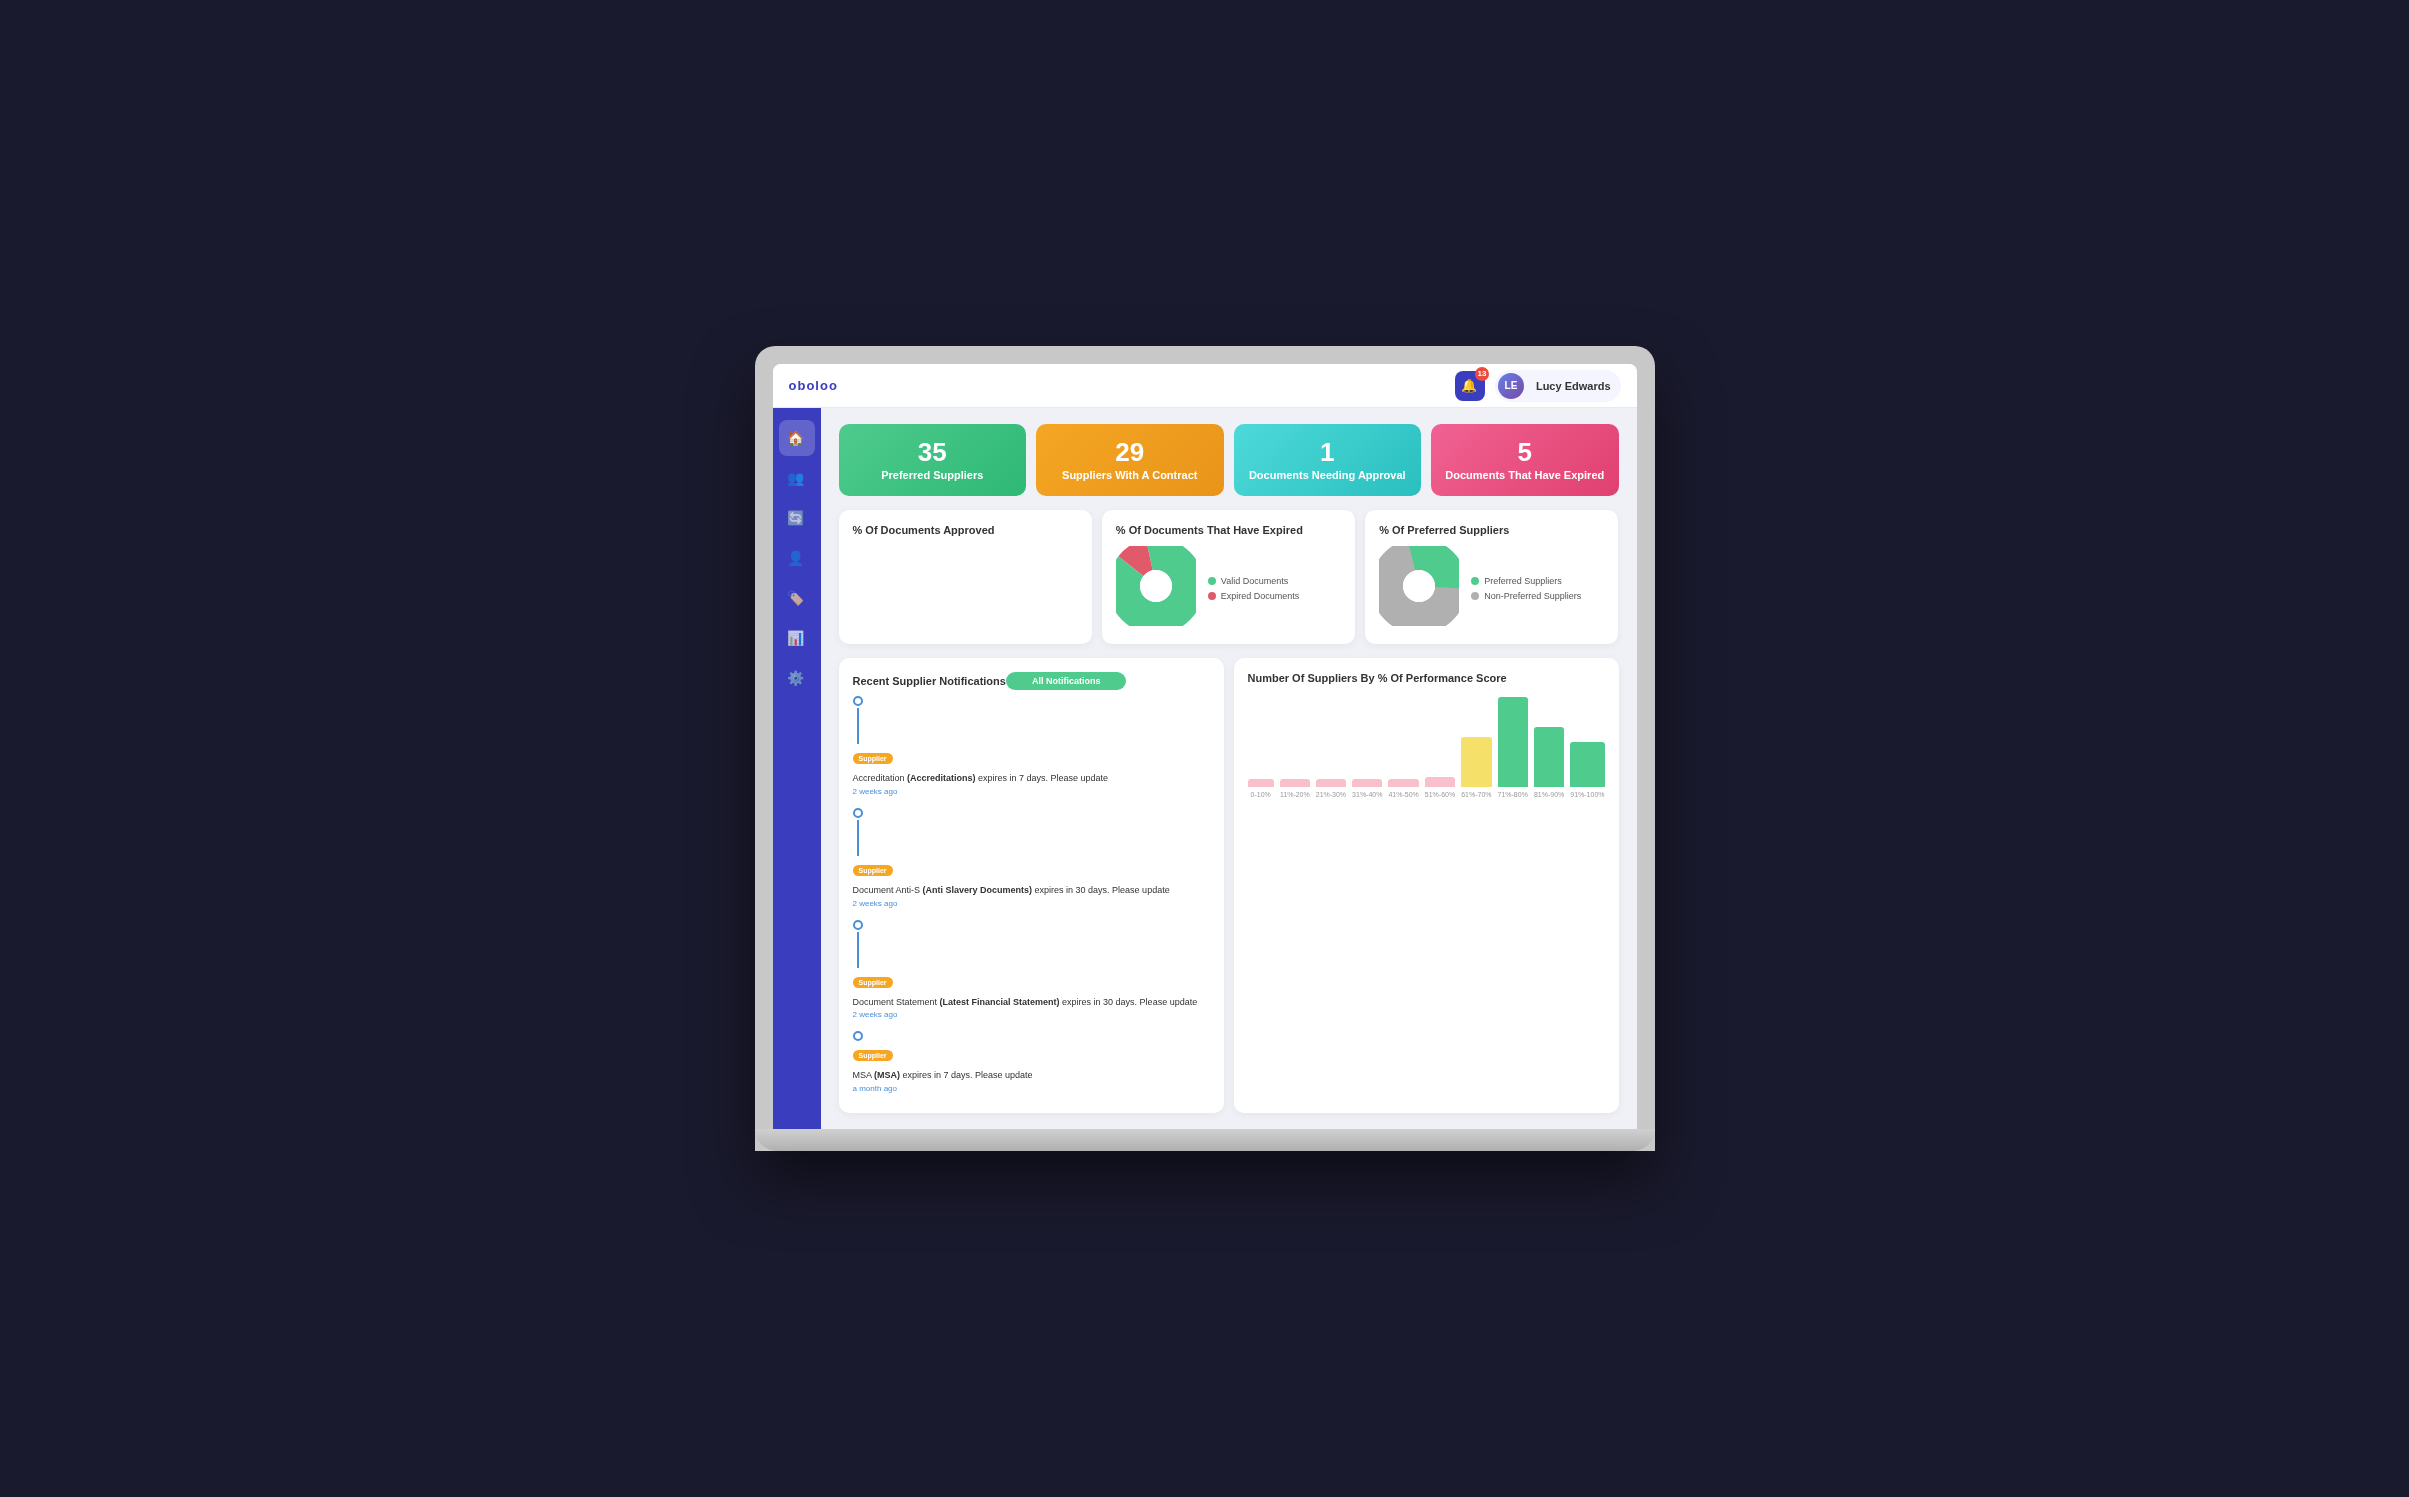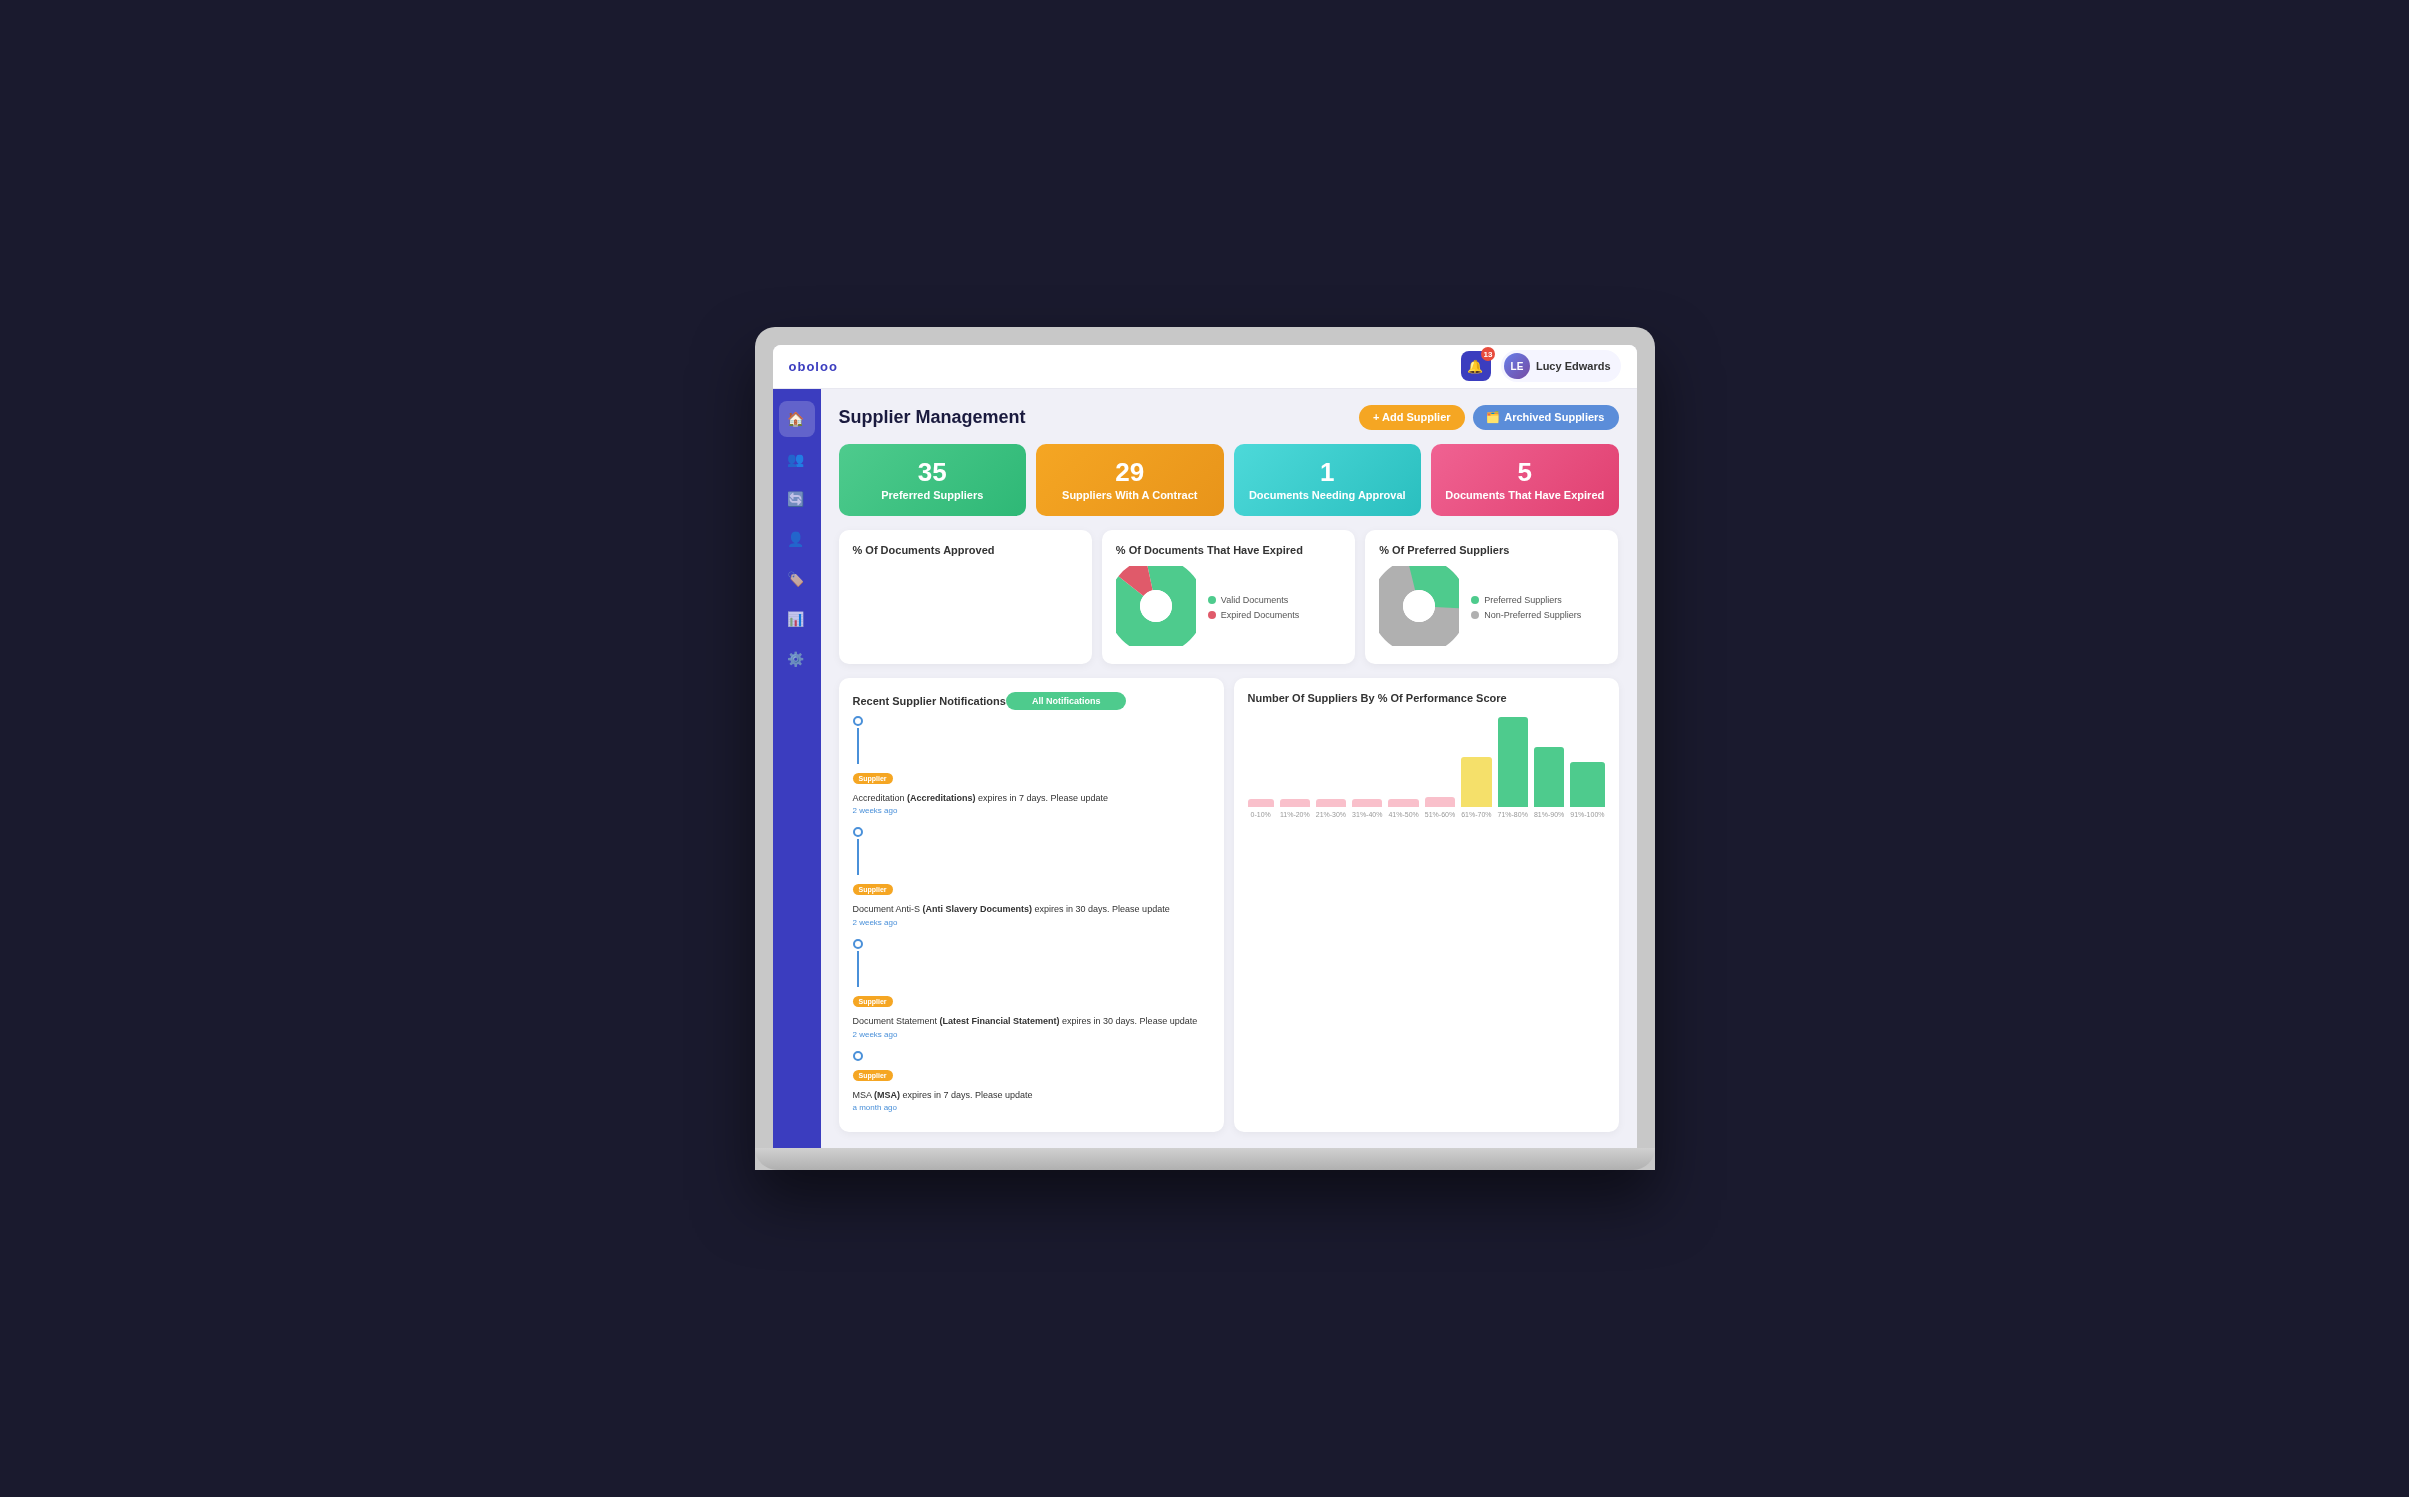--- a/index.html
+++ b/index.html
@@ -75,21 +75,21 @@
       width: 14px;
       height: 14px;
       display: flex;
       align-items: center;
       justify-content: center;
       font-weight: 700;
     }
     .user-chip {
       display: flex;
       align-items: center;
-      gap: 6px;
+      gap: 12px;
       background: #f5f5ff;
       border-radius: 20px;
       padding: 3px 10px 3px 3px;
       cursor: pointer;
     }
     .avatar {
       width: 26px;
       height: 26px;
       border-radius: 50%;
       background: linear-gradient(135deg, #667eea, #764ba2);
@@ -427,30 +427,20 @@
         <div class="sidebar-item">👥</div>
         <div class="sidebar-item">🔄</div>
         <div class="sidebar-item">👤</div>
         <div class="sidebar-item">🏷️</div>
         <div class="sidebar-item">📊</div>
         <div class="sidebar-item">⚙️</div>
       </div>
 
       <div class="content">
 
-        <div class="page-header">
-          <h1 class="page-title">Supplier Management</h1>
-          <div class="header-btns">
-            <button class="btn-add">+ Add Supplier</button>
-            <button class="btn-archived">
-              <span>🗂️</span>
-              <span>Archived Suppliers</span>
-            </button>
-          </div>
-        </div>
 
         <div class="stat-cards">
           <div class="stat-card card-green">
             <span class="stat-number">35</span>
             <span class="stat-label">Preferred Suppliers</span>
           </div>
           <div class="stat-card card-orange">
             <span class="stat-number">29</span>
             <span class="stat-label">Suppliers With A Contract</span>
           </div>

